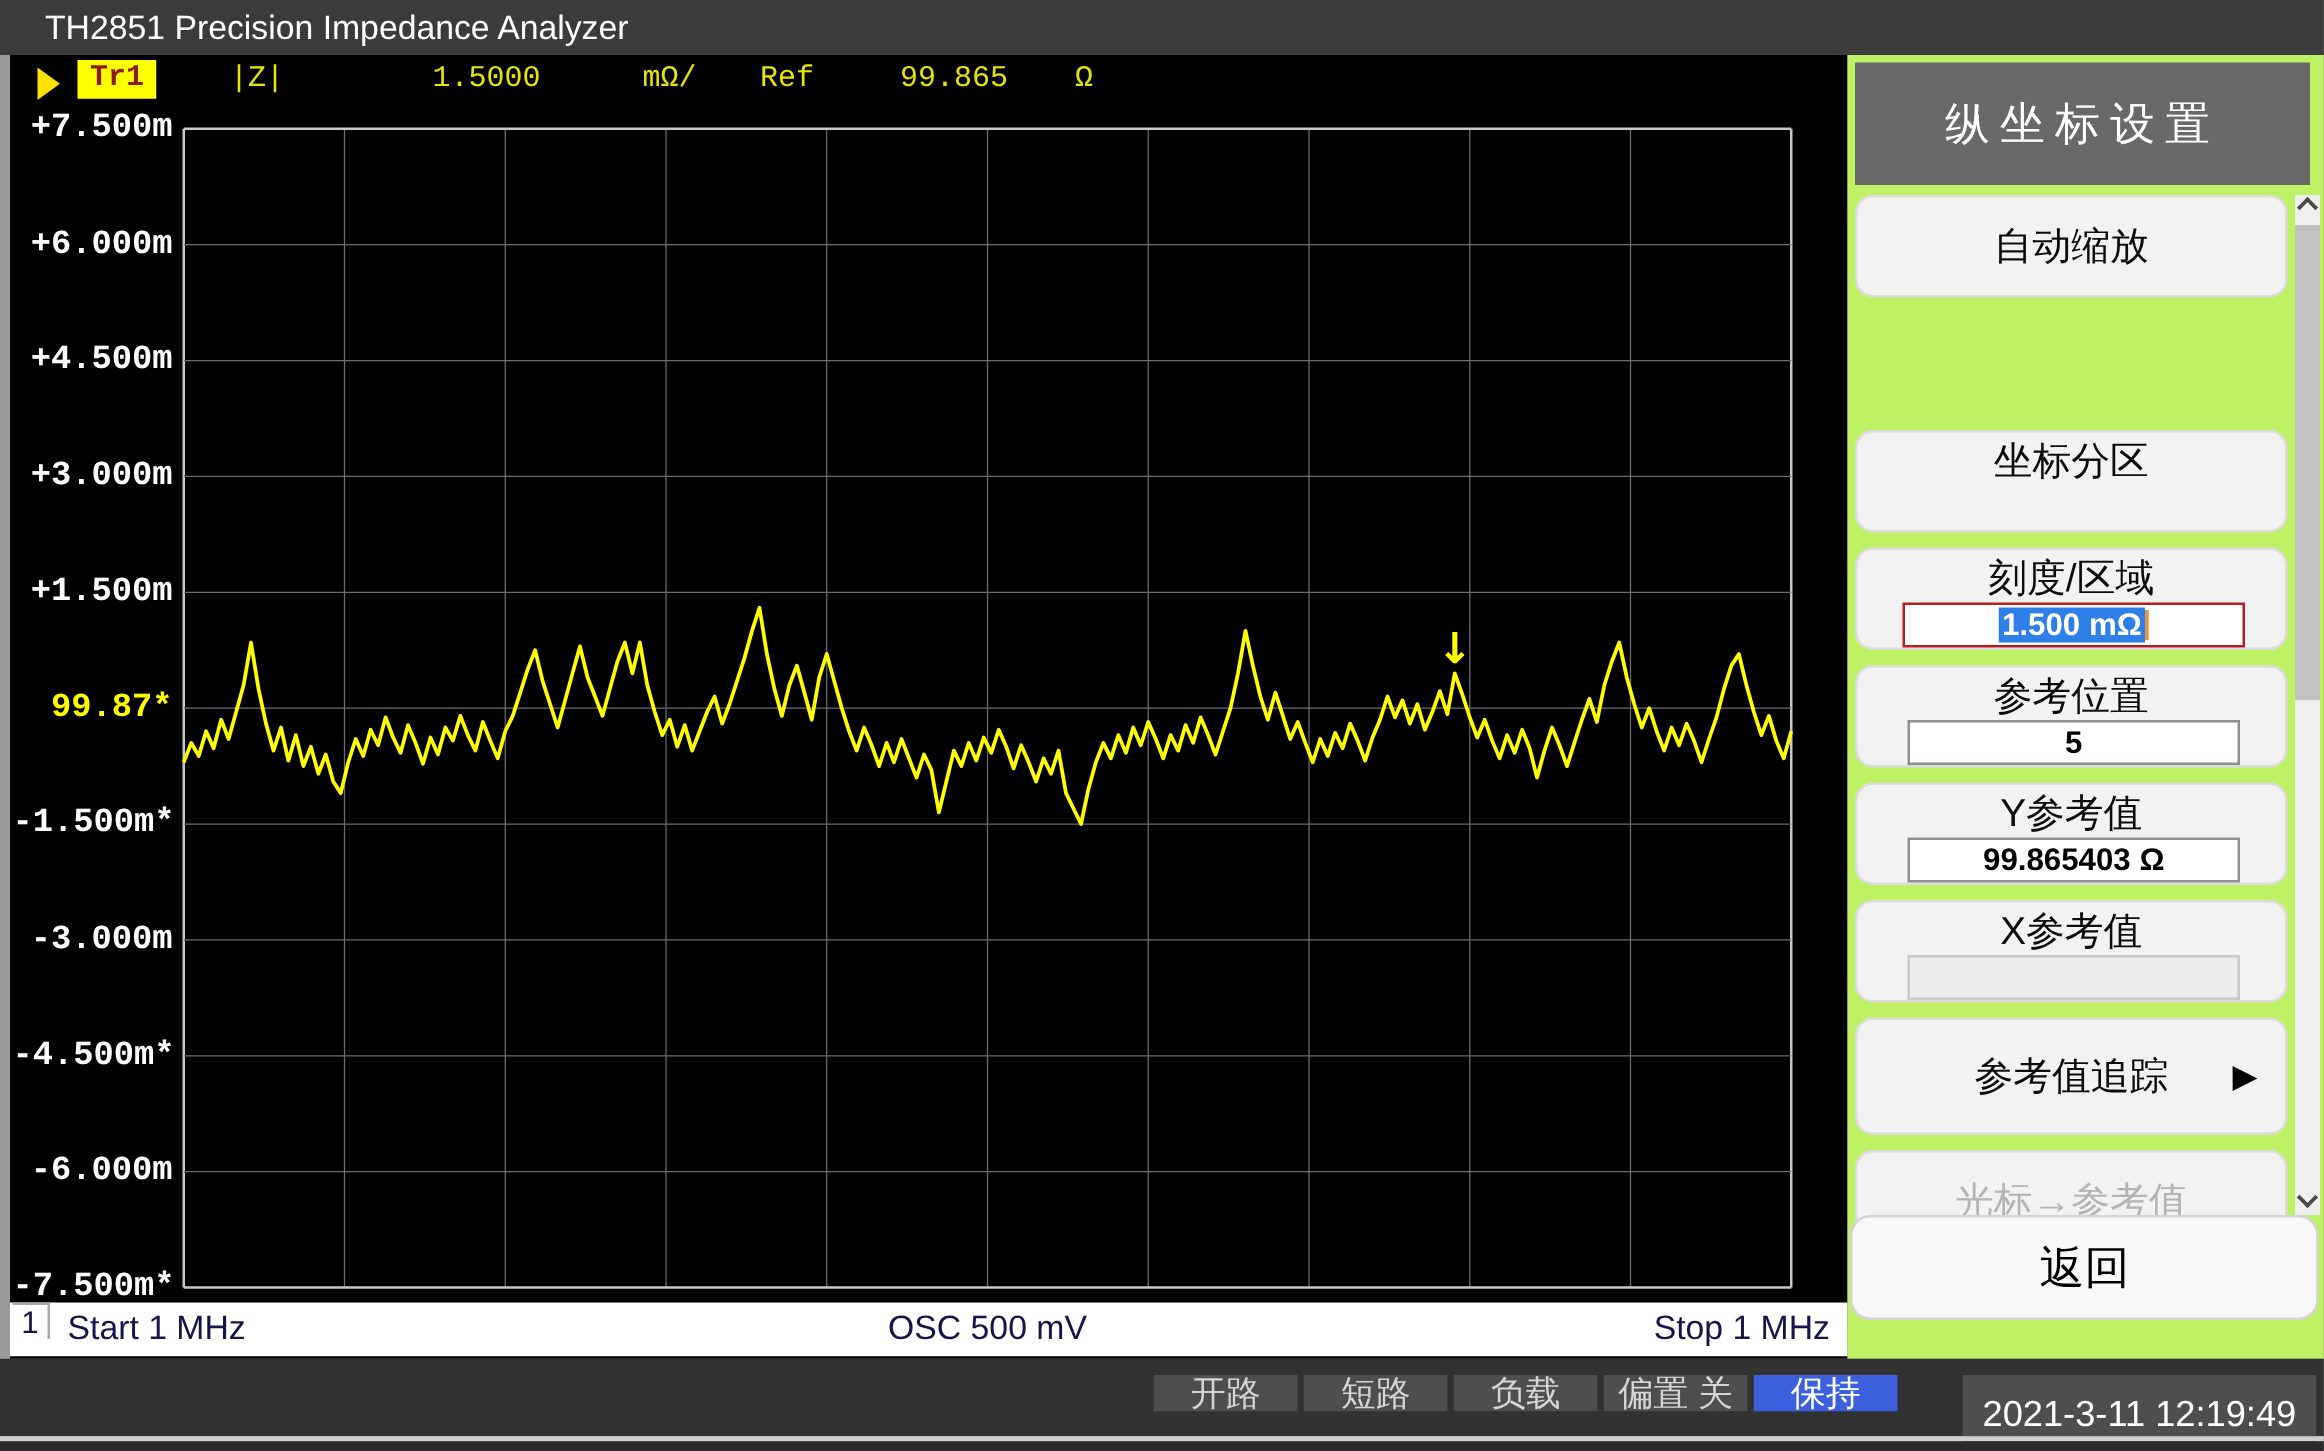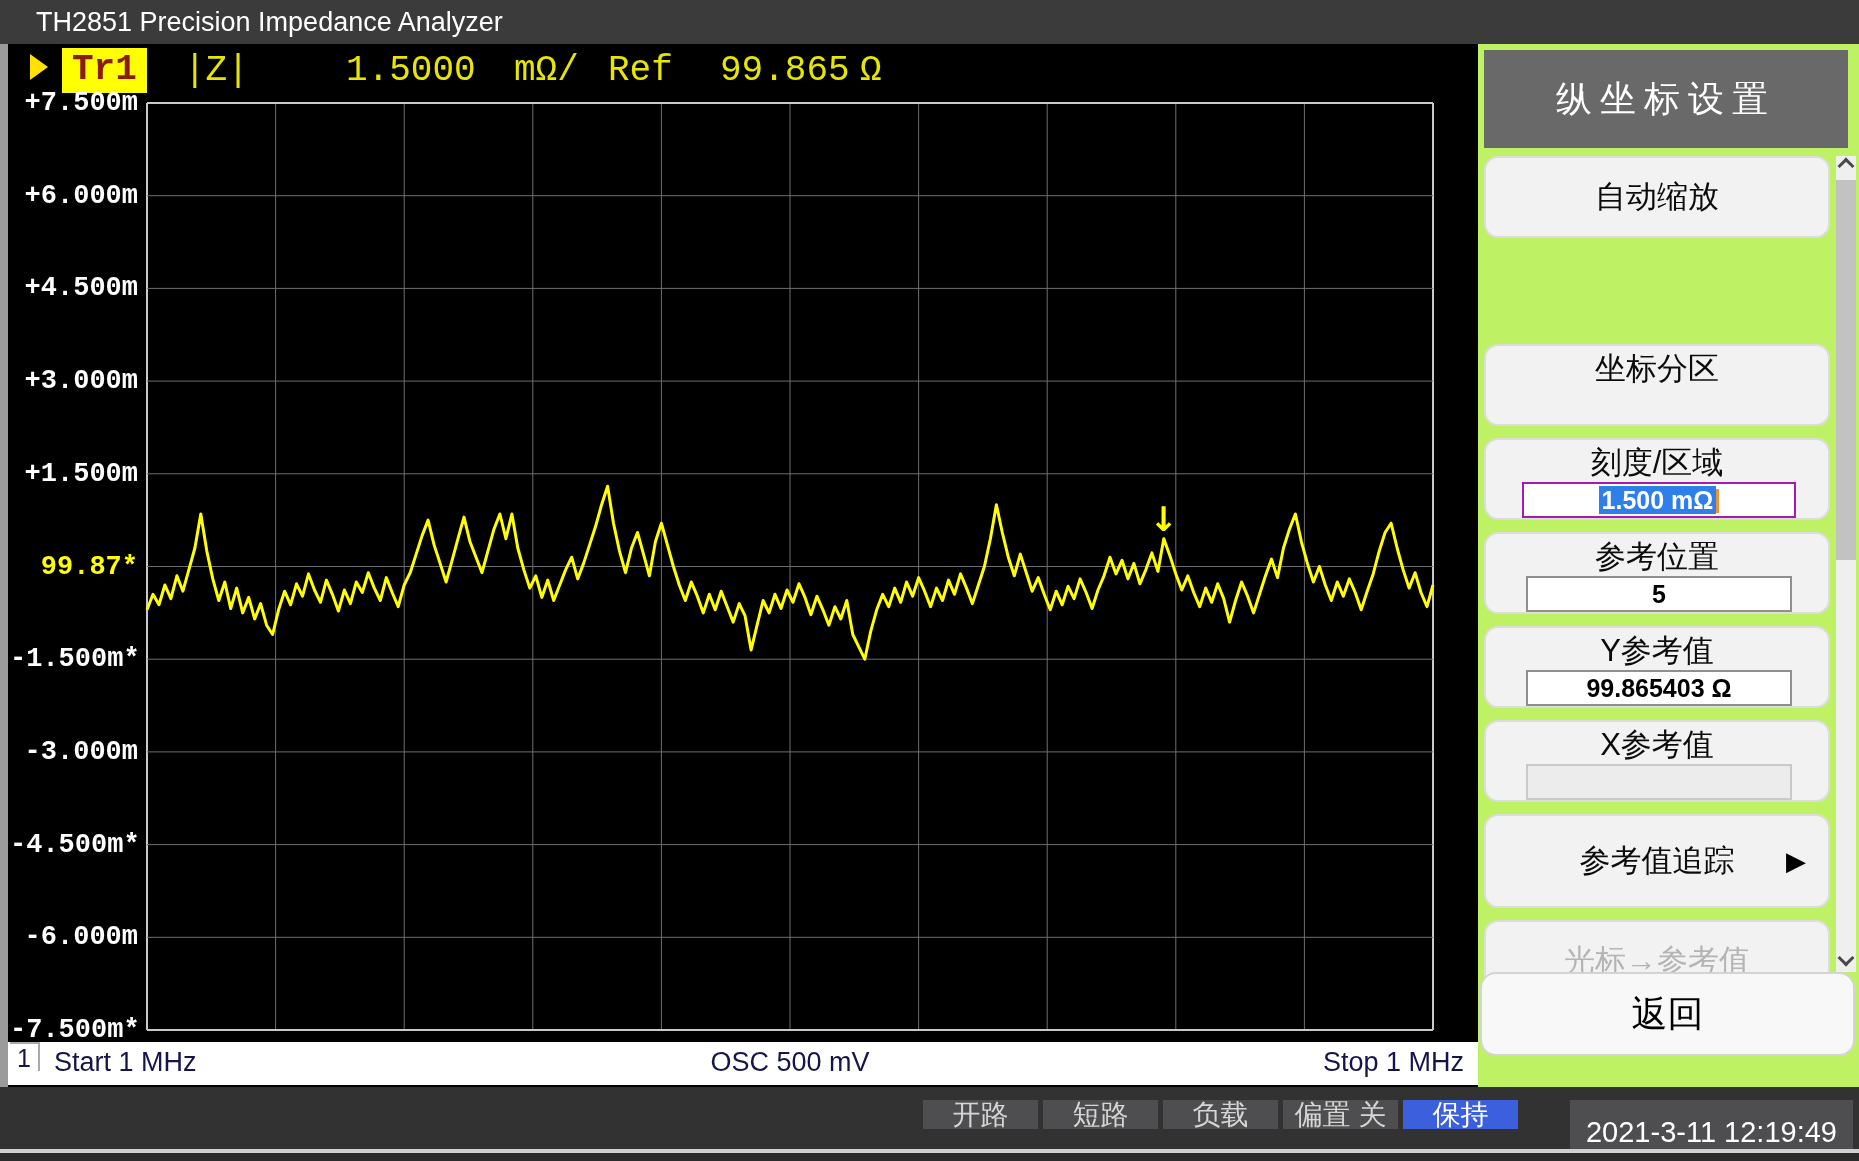--- a/index.html
+++ b/index.html
@@ -6,21 +6,21 @@
             font-family:"Liberation Sans",sans-serif;}
   #app{position:absolute;inset:0;width:1859px;height:1161px;background:#9b9b9b;}
 
   
   #titlebar{position:absolute;left:0;top:0;width:1859px;height:44px;background:#3b3b3b;
             color:#fff;font-size:27px;line-height:44px;padding-left:36px;box-sizing:border-box;}
 
   
   #chart-region{position:absolute;left:8px;top:44px;width:1470px;height:1043px;background:#000;}
   #trace-header{position:absolute;left:0;top:6px;width:1470px;height:40px;
-                font-family:"Liberation Mono",monospace;font-size:36px;color:#e6e600;white-space:pre;}
+                font-family:"Liberation Mono",monospace;font-size:24px;color:#e6e600;white-space:pre;}
   #trace-arrow{position:absolute;left:22px;top:4px;width:0;height:0;
                border-left:18px solid #ffe200;border-top:13px solid transparent;border-bottom:13px solid transparent;}
   #trace-badge{position:absolute;left:54px;top:-2px;background:#ffff00;color:#8b1d10;
                font-weight:bold;padding:1px 10px 3px 10px;}
   .th-part{position:absolute;top:0;}
   #th-param{left:176px;} #th-scale{left:338px;} #th-scaleunit{left:506px;}
   #th-reflabel{left:600px;} #th-refval{left:712px;} #th-refunit{left:852px;}
 
   #plot-svg{position:absolute;left:0;top:0;}
   .y-axis-label{position:absolute;width:128px;text-align:right;transform:translateY(-50%);
@@ -40,21 +40,21 @@
   #side-panel{position:absolute;left:1478px;top:44px;width:381px;height:1043px;background:#bef264;}
   #panel-header{position:absolute;left:6px;top:6px;width:364px;height:98px;background:#696969;color:#fff;
                 font-size:36px;letter-spacing:8px;display:flex;align-items:center;justify-content:center;}
   .pbtn{position:absolute;left:6px;width:346px;height:82px;background:#f2f2f2;border:2px solid #dcdcdc;
         border-radius:14px;box-sizing:border-box;}
   .pbtn .plabel{position:absolute;left:0;width:100%;text-align:center;font-size:31px;color:#0c0c0c;}
   .pbtn.simple .plabel{top:50%;transform:translateY(-50%);}
   .pbtn.withinput .plabel{top:2px;}
   .pinput{position:absolute;left:40px;top:42px;width:262px;height:32px;background:#fff;border:2px solid #8f8f8f;
           text-align:center;font-size:25px;font-weight:bold;color:#000;line-height:32px;box-sizing:content-box;}
-  .pinput.focused{border:2px solid #a21caf;left:36px;width:270px;}
+  .pinput.focused{border:2px solid #b91c1c;left:36px;width:270px;}
   .selected-text{background:#2f7fe8;color:#fff;padding:0 3px;}
   .caret{display:inline-block;width:3px;height:24px;background:#e8953a;vertical-align:-4px;}
   .pinput.disabled{background:#ececec;border:2px solid #c9c9c9;}
   #ref-track-arrow{position:absolute;right:22px;top:50%;transform:translateY(-50%);
                    font-size:26px;color:#000;}
   .plabel.disabled{color:#b4b4b4;}
   #back-button{position:absolute;left:2px;top:928px;width:375px;height:84px;background:#f8f8f8;
                border:2px solid #d4d4d4;border-radius:16px;box-sizing:border-box;z-index:5;
                display:flex;align-items:center;justify-content:center;font-size:36px;color:#000;}
 

